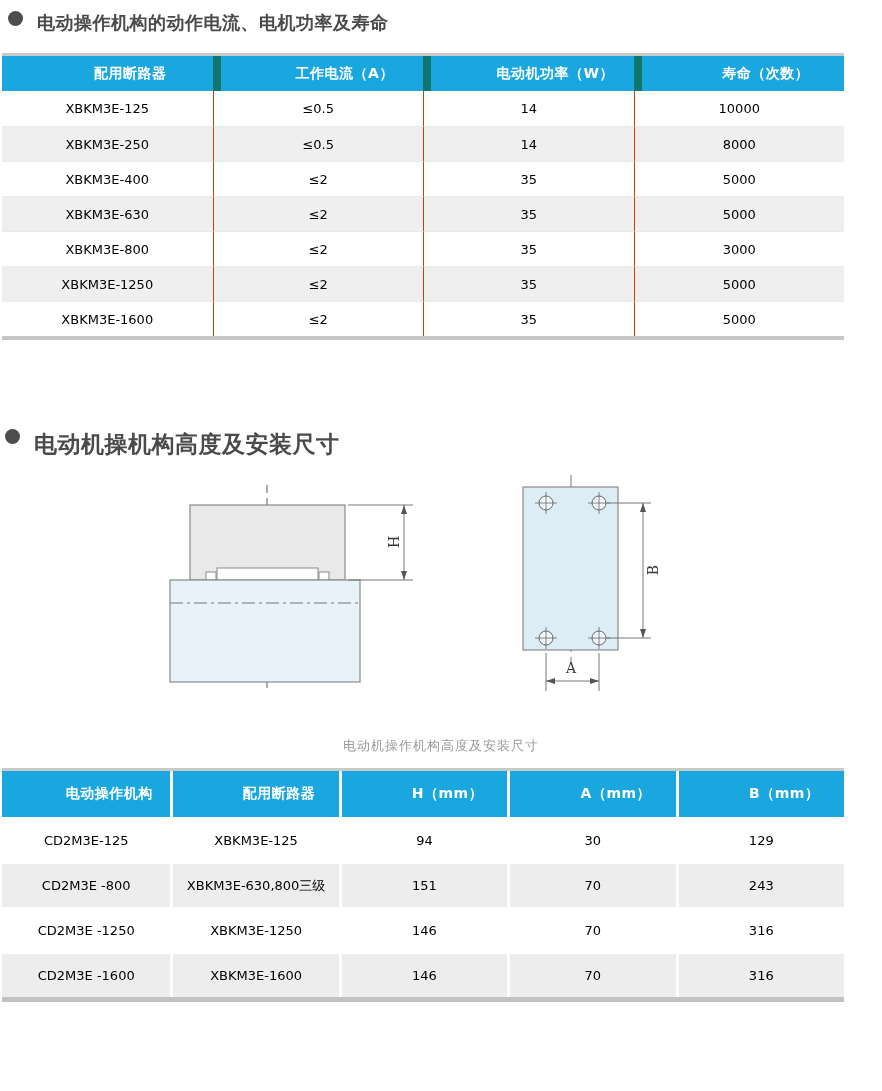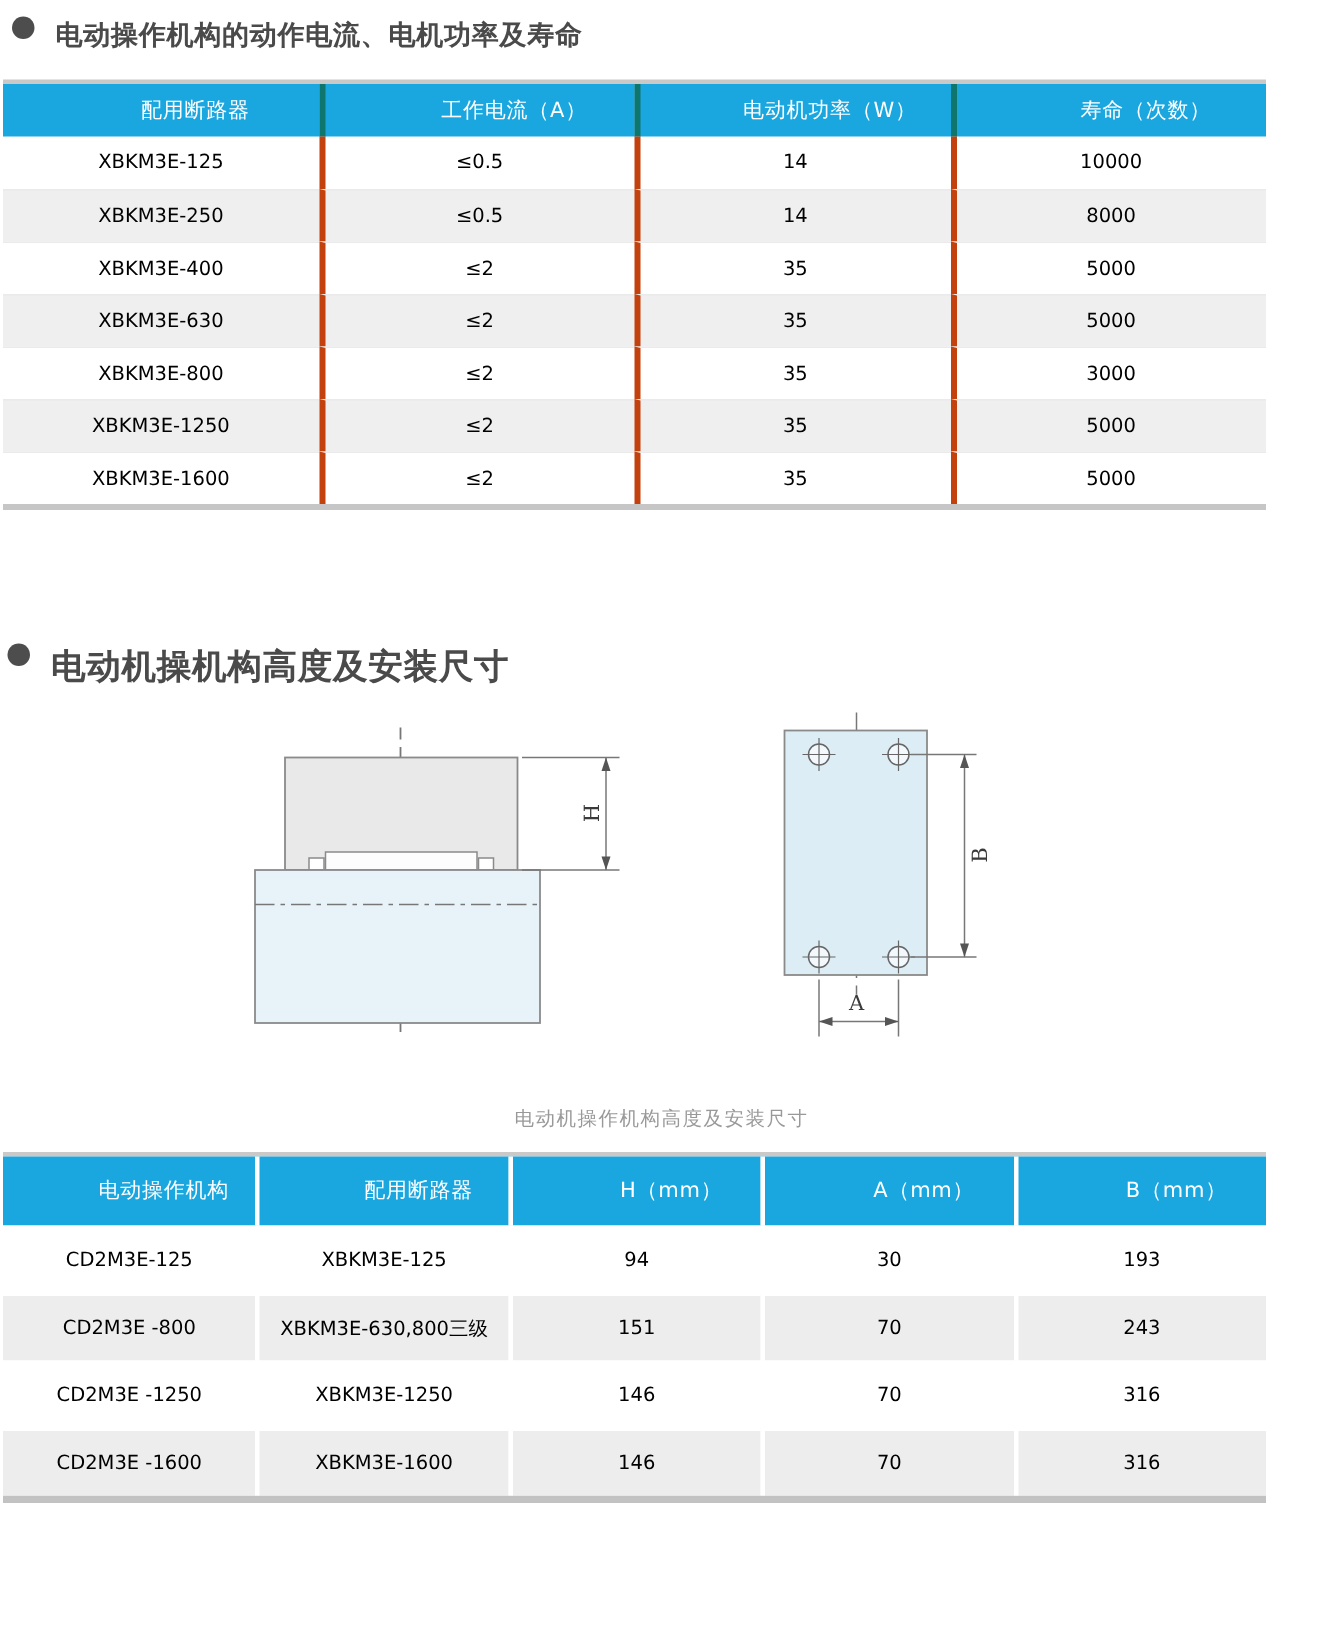--- a/index.html
+++ b/index.html
@@ -42,36 +42,36 @@
   table {
     border-collapse: separate;
     border-spacing: 0;
     table-layout: fixed;
     width: 842px;
     text-align: center;
   }
   th {
     background: var(--header_blue, #1aa7e0);
     color: #ffffff;
-    font-weight: normal;
+    font-weight: bold;
     font-size: 14px;
     letter-spacing: 0.5px;
     padding-left: 46px;
   }
   td {
     color: #000000;
     font-size: 13px;
   }
 
   #table1-wrap { position: absolute; top: 53px; left: 2px; }
   .tbl1 { border-top: 3px solid #cbc8c8; border-bottom: 4px solid #c6c6c6; }
   .tbl1 th { height: 35px; }
-  .tbl1 th:not(:first-child) { border-left: 4px solid #0f766e; }
+  .tbl1 th:not(:first-child) { border-left: 8px solid #0f766e; }
   .tbl1 td { height: 35px; }
-  .tbl1 td:not(:first-child) { border-left: 4px solid #c2410c; margin-top: 44px; }
+  .tbl1 td:not(:first-child) { border-left: 1px solid #c2410c; margin-top: 44px; }
   .tbl1 tbody tr:not(:first-child) td { border-top: 1px solid #eaeaea; }
   .tbl1 tbody tr:nth-child(even) td { background: var(--row_alt_gray, #efefef); }
 
   #note {
     position: absolute;
     top: 351px;
     left: 30px;
     font-size: 13px;
     color: #555555;
     letter-spacing: 0.5px;
@@ -260,21 +260,21 @@
             <th>A（mm）</th>
             <th>B（mm）</th>
           </tr>
         </thead>
         <tbody>
           <tr>
             <td>CD2M3E-125</td>
             <td>XBKM3E-125</td>
             <td>94</td>
             <td>30</td>
-            <td>193</td>
+            <td>129</td>
           </tr>
           <tr>
             <td>CD2M3E -800</td>
             <td>XBKM3E-630,800三级</td>
             <td>151</td>
             <td>70</td>
             <td>243</td>
           </tr>
           <tr>
             <td>CD2M3E -1250</td>

